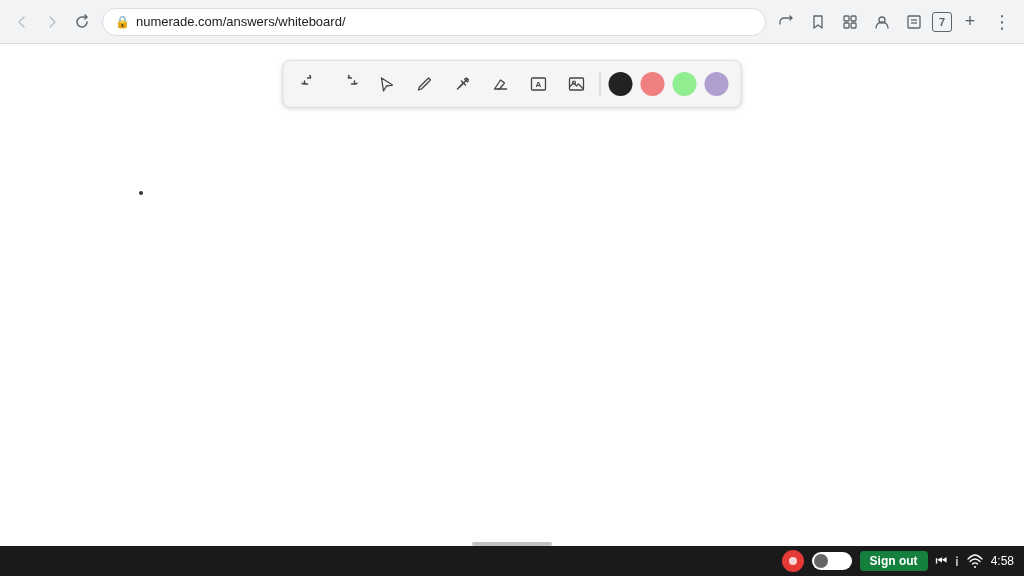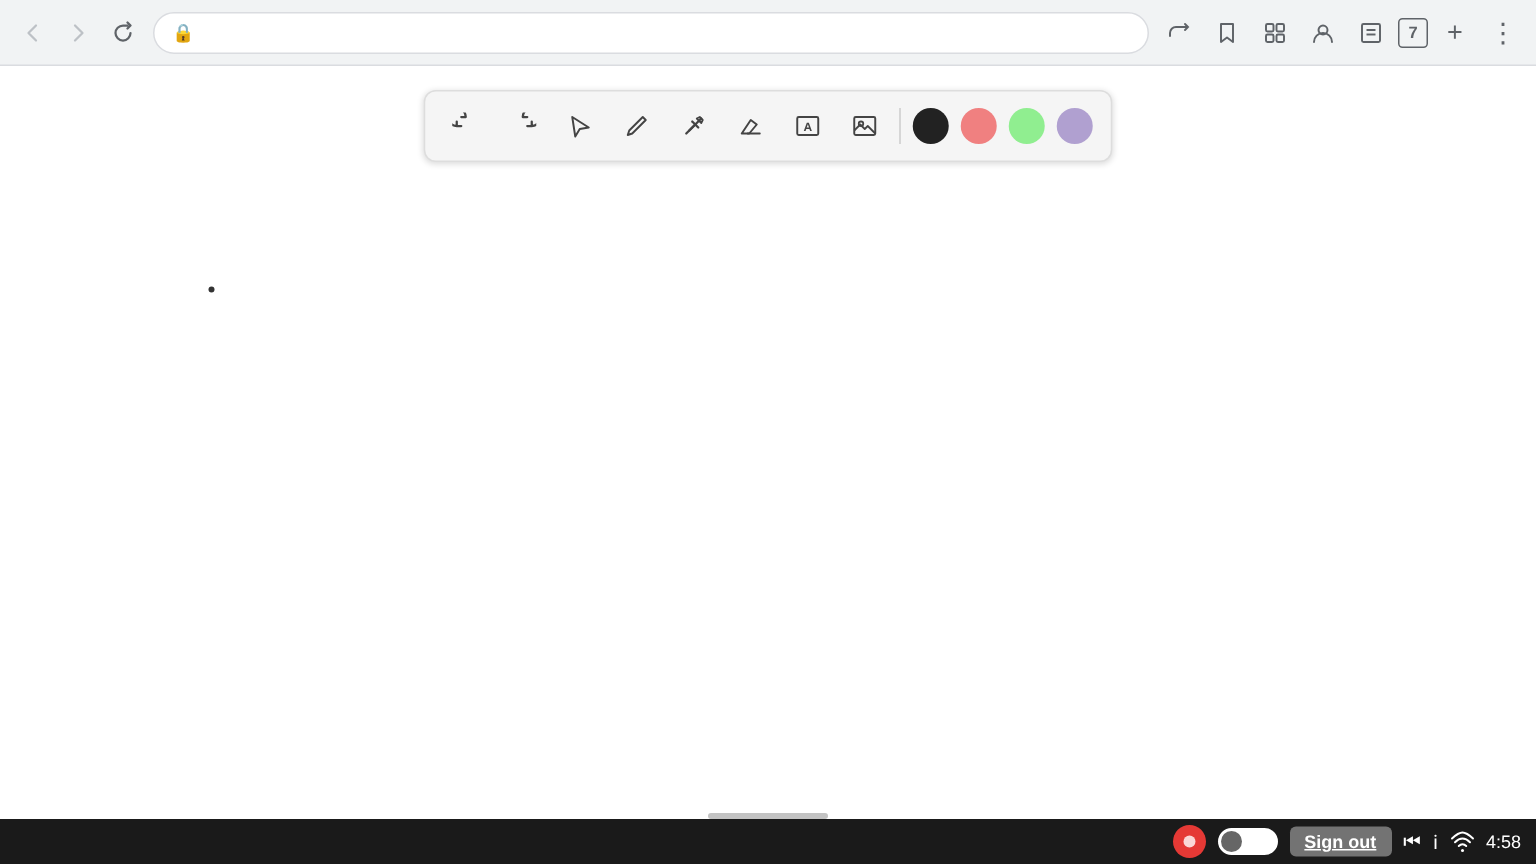--- a/index.html
+++ b/index.html
@@ -162,29 +162,28 @@
       align-items: center;
       padding: 2px;
     }
     .toggle-knob {
       width: 14px;
       height: 14px;
       background: #666;
       border-radius: 50%;
     }
     .sign-out-btn {
-      background: #737373;
+      background: #15803d;
       color: #fff;
       border: none;
       border-radius: 4px;
       padding: 3px 10px;
       font-size: 12px;
       cursor: pointer;
       font-weight: bold;
-      text-decoration: underline;
     }
     .taskbar-icon {
       color: #fff;
       font-size: 13px;
     }
     .time-text {
       color: #fff;
       font-size: 12px;
       font-weight: 500;
     }
@@ -221,20 +220,21 @@
     </button>
     <button class="nav-btn">
       <svg width="16" height="16" viewBox="0 0 16 16" fill="none">
           <path d="M13 8A5 5 0 1 1 8 3h3M11 1l2 2-2 2" stroke="#5f6368" stroke-width="1.5" fill="none" stroke-linecap="round" stroke-linejoin="round"></path>
         </svg>
     </button>
   </div>
 
   <div class="address-bar">
     <span class="lock-icon">🔒</span>
+    <span class="address-text">numerade.com/answers/whiteboard/</span>
   </div>
 
   <div class="browser-actions">
     <button class="browser-action-btn">
       <svg width="16" height="16" viewBox="0 0 16 16" fill="none">
           <path d="M12 2l2 2-2 2M14 4H6a4 4 0 0 0-4 4v2" stroke="#5f6368" stroke-width="1.3" fill="none" stroke-linecap="round"></path>
         </svg>
     </button>
     <button class="browser-action-btn">
       <svg width="16" height="16" viewBox="0 0 16 16" fill="none">

